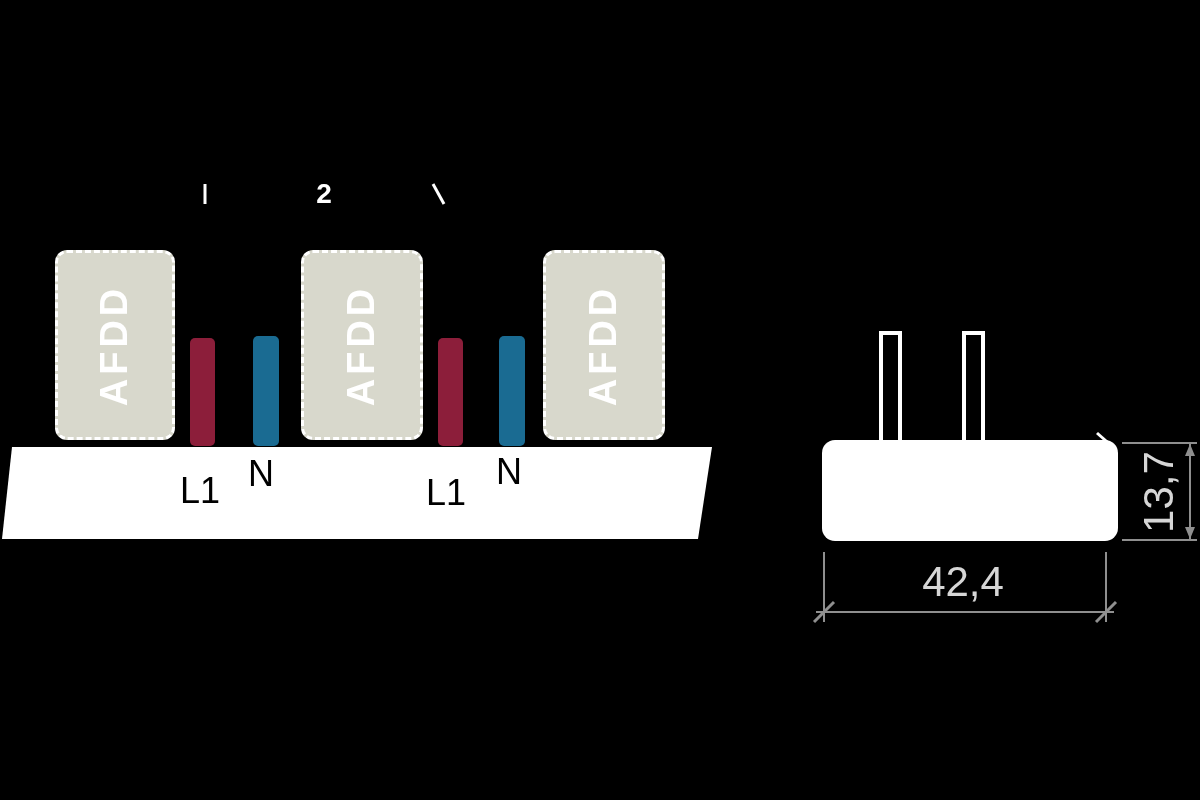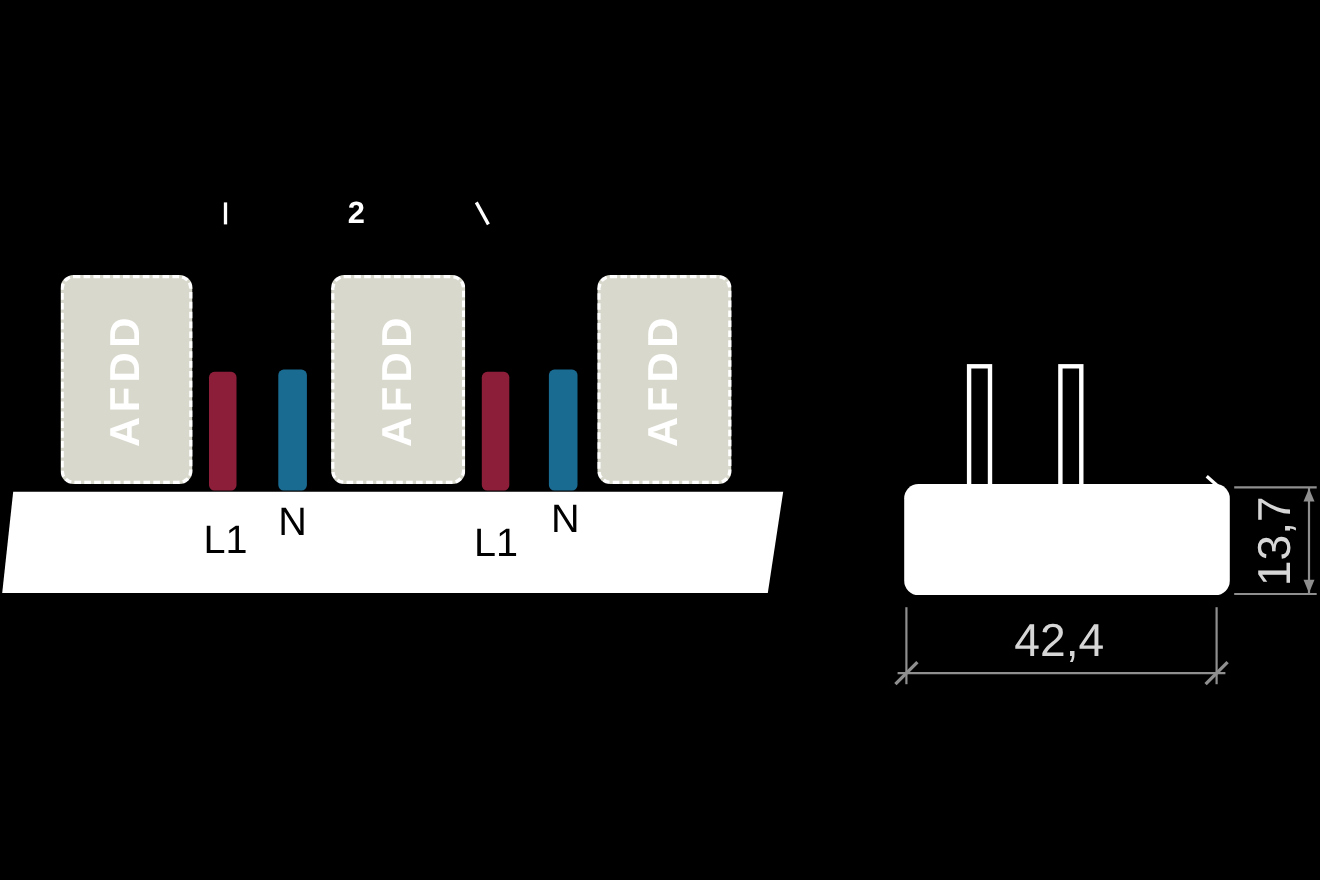--- a/index.html
+++ b/index.html
@@ -33,21 +33,21 @@
   .bar.n{background:var(--neutral-bar,#1a6b92);}
   #bar-l1-1{left:190px;top:338px;width:25px;height:108px;}
   #bar-n-1{left:253px;top:336px;width:26px;height:110px;}
   #bar-l1-2{left:438px;top:338px;width:25px;height:108px;}
   #bar-n-2{left:499px;top:336px;width:26px;height:110px;}
 
   
   .terminal-label{
     position:absolute;z-index:3;
     color:var(--busbar-text,#000);
-    font-size:36px;line-height:1;text-align:center;
+    font-size:36px;line-height:1;
   }
   #terminal-1{left:180px;top:473px;width:50px;}
   #terminal-2{left:248px;top:456px;width:36px;}
   #terminal-3{left:426px;top:475px;width:50px;}
   #terminal-4{left:496px;top:454px;width:36px;}
 
   
   .top-annotation{
     position:absolute;left:308px;top:178px;width:32px;z-index:2;
     color:var(--annotation,#fff);

